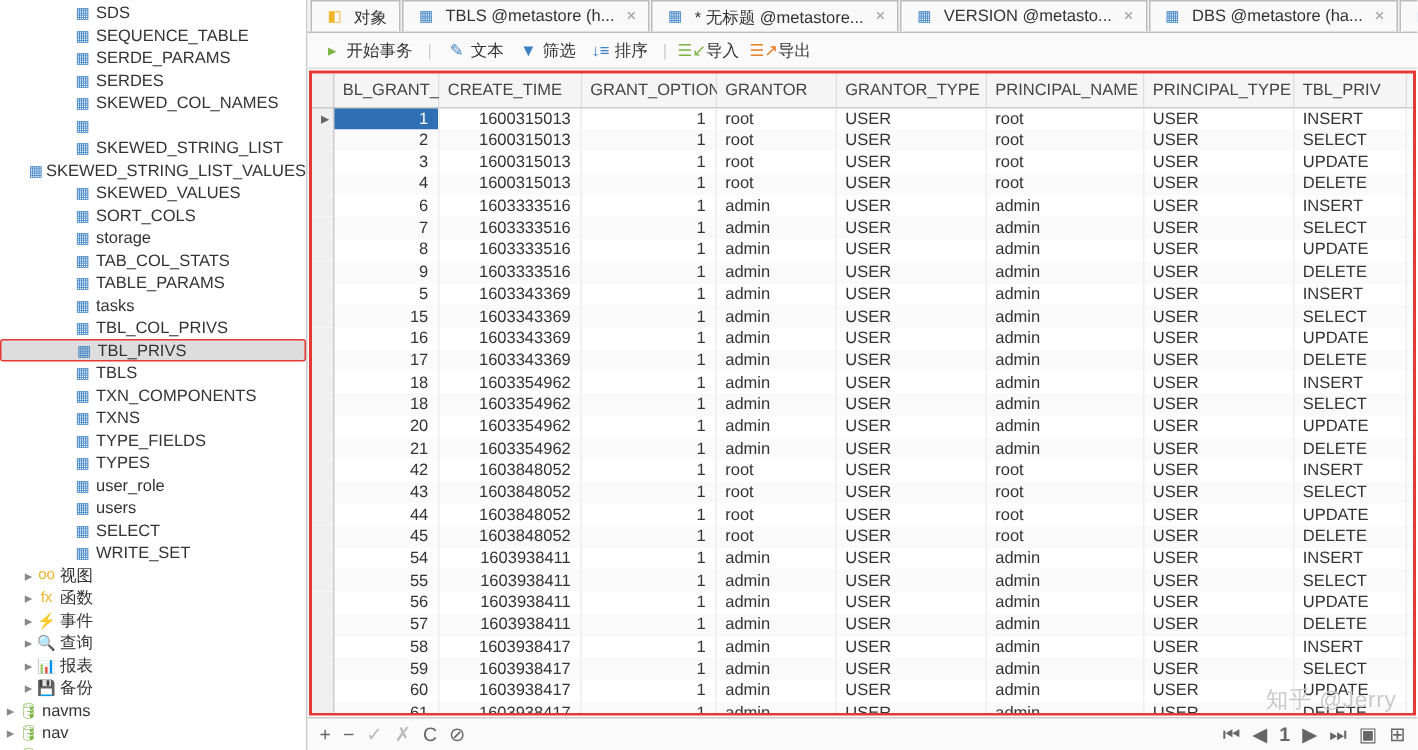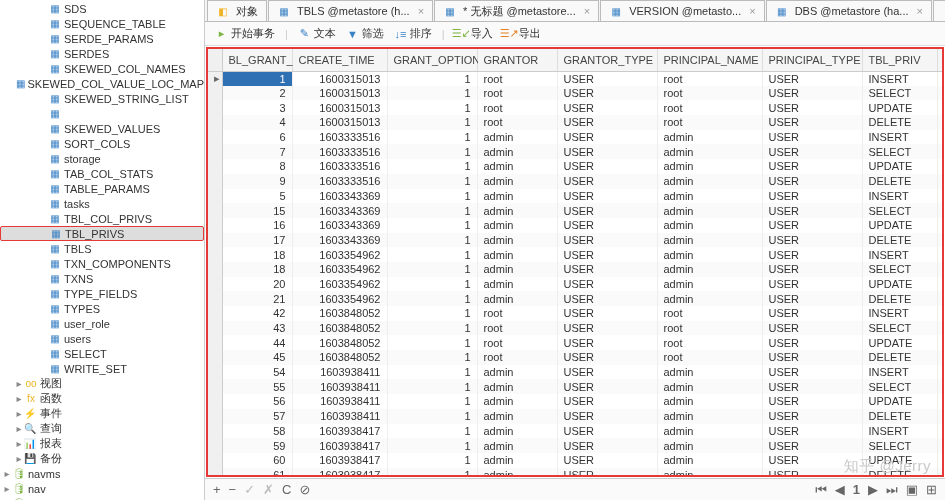--- a/index.html
+++ b/index.html
@@ -70,32 +70,32 @@
       <div class="tree-row">
     <span class="indent" style="width:36px"></span>
     <span class="tw"></span>
     <span class="ic ic-tbl">▦</span>
     <span>SKEWED_COL_NAMES</span>
   </div>
       <div class="tree-row">
     <span class="indent" style="width:36px"></span>
     <span class="tw"></span>
     <span class="ic ic-tbl">▦</span>
-    <span>SKEWED_COL_VALUE_LOC_MAP</span>
   </div>
       <div class="tree-row">
     <span class="indent" style="width:36px"></span>
     <span class="tw"></span>
     <span class="ic ic-tbl">▦</span>
     <span>SKEWED_STRING_LIST</span>
   </div>
       <div class="tree-row">
     <span class="indent" style="width:36px"></span>
     <span class="tw"></span>
     <span class="ic ic-tbl">▦</span>
+    <span>SKEWED_STRING_LIST_VALUES</span>
   </div>
       <div class="tree-row">
     <span class="indent" style="width:36px"></span>
     <span class="tw"></span>
     <span class="ic ic-tbl">▦</span>
     <span>SKEWED_VALUES</span>
   </div>
       <div class="tree-row">
     <span class="indent" style="width:36px"></span>
     <span class="tw"></span>

